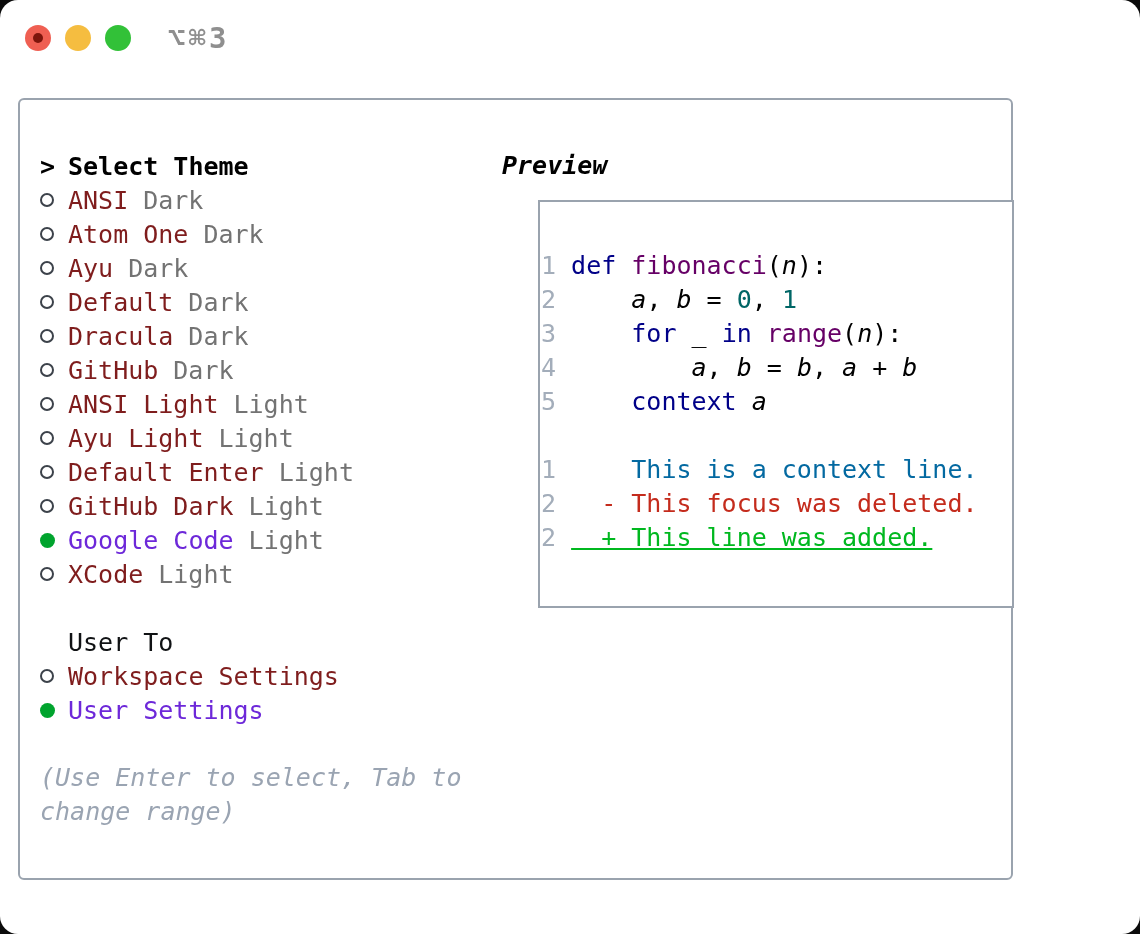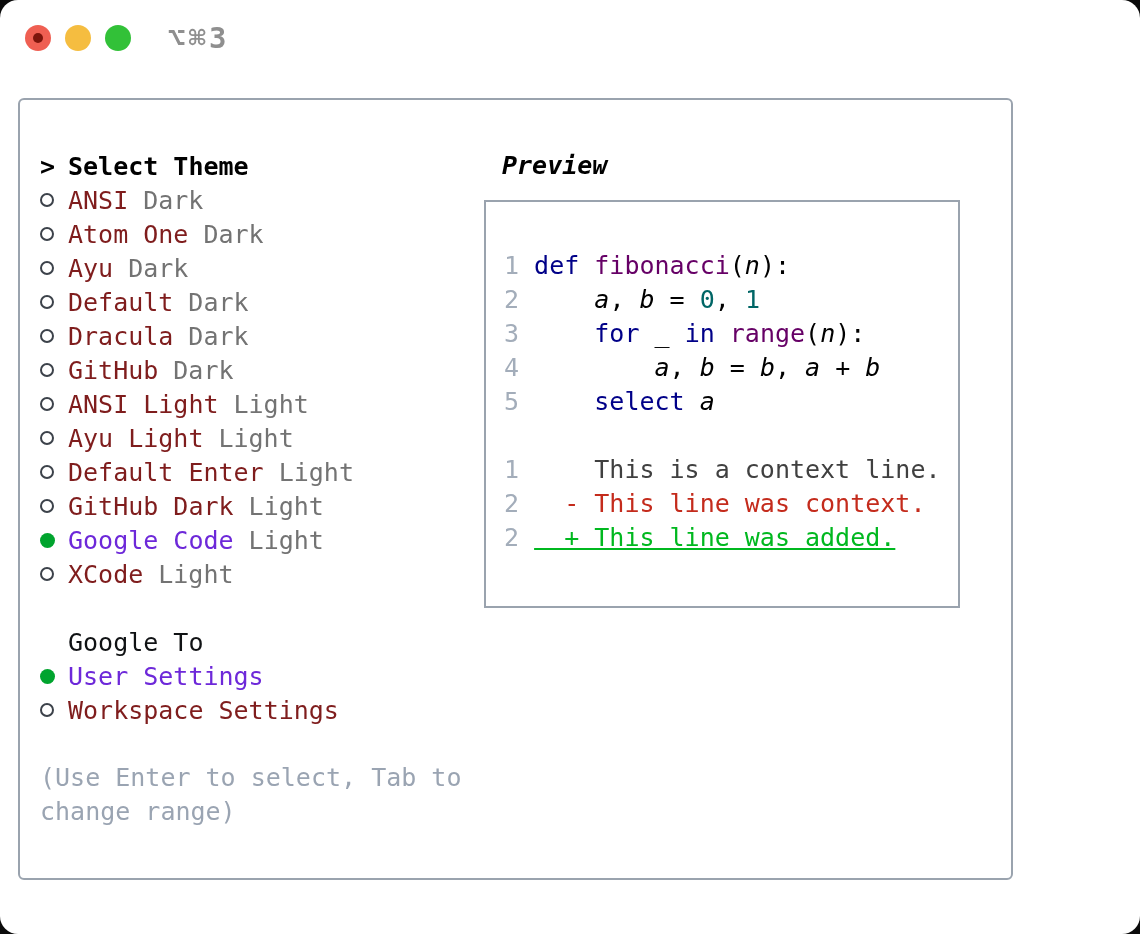--- a/index.html
+++ b/index.html
@@ -39,39 +39,39 @@
     box-sizing: border-box;
   }
   .dot { width: 15px; height: 15px; border-radius: 50%; background: #00a42e; }
   .header-row { font-weight: bold; color: #000000; }
   .header-row .caret { font-weight: bold; color: #000000; }
   .iname { color: #7f1d1d; }
   .iname.sel { color: #6d28d9; }
   .ivariant { color: #737373; margin-left: 15px; }
   .apply-label { color: #101214; }
   .spacer { height: 34px; }
-  .hint { color: #9aa4b2; line-height: 34px; height: 34px; white-space: pre; }
+  .hint { color: #9aa4b2; line-height: 34px; height: 34px; white-space: pre; font-style: italic; }
   
   .preview-title {
     position: absolute; left: 482px; top: 49px; height: 34px; line-height: 34px;
     font-size: 25px; font-weight: bold; color: #000000; font-style: italic;
   }
   .preview-box {
-    position: absolute; left: 464px; top: 100px; width: 476px; height: 408px;
+    position: absolute; left: 518px; top: 100px; width: 476px; height: 408px;
     border: 2px solid #9aa3ae; box-sizing: border-box; overflow: hidden;
-    padding: 47px 0 0 18px; font-size: 25px; background: #ffffff;
+    padding: 47px 0 0 1px; font-size: 25px; background: #ffffff;
   }
   .code-line { height: 34px; line-height: 34px; white-space: pre; }
   .ln  { display: inline-block; width: 2ch; color: #a3adba; }
   .pln { color: #000000; }
   .kwd { color: #000088; }
   .typ { color: #660066; }
   .lit { color: #006666; }
   .var { color: #000000; font-style: italic; }
-  .ctx { color: #404040; }
+  .ctx { color: #0369a1; }
   .del { color: #c42b1c; }
   .add { color: #00b81f; text-decoration: underline; }
 </style>
 </head>
 <body>
 
 <div class="window">
 
   <div class="traffic red">
     <span class="inner-dot"></span>
@@ -100,41 +100,41 @@
           <div class="row"><span class="marker"><span class="circle"></span></span><span class="iname">Default Enter</span><span class="ivariant">Light</span></div>
           <div class="row"><span class="marker"><span class="circle"></span></span><span class="iname">GitHub Dark</span><span class="ivariant">Light</span></div>
           <div class="row"><span class="marker"><span class="dot"></span></span><span class="iname sel">Google Code</span><span class="ivariant">Light</span></div>
           <div class="row"><span class="marker"><span class="circle"></span></span><span class="iname">XCode</span><span class="ivariant">Light</span></div>
         </div>
 
       <div class="spacer"></div>
 
       <div class="row">
         <span class="marker"></span>
-        <span class="apply-label">Google To</span>
+        <span class="apply-label">User To</span>
       </div>
 
       <div id="apply-options">
+          <div class="row"><span class="marker"><span class="circle"></span></span><span class="iname">Workspace Settings</span></div>
           <div class="row"><span class="marker"><span class="dot"></span></span><span class="iname sel">User Settings</span></div>
-          <div class="row"><span class="marker"><span class="circle"></span></span><span class="iname">Workspace Settings</span></div>
         </div>
 
       <div class="spacer"></div>
 
       <div class="hint">(Use Enter to select, Tab to</div>
       <div class="hint">change range)</div>
     </div>
 
     <div class="preview-title">Preview</div>
     <div class="preview-box" id="preview-box">
         <div class="code-line"><span class="ln">1</span><span class="kwd">def </span><span class="typ">fibonacci</span><span class="pln">(</span><span class="var">n</span><span class="pln">):</span></div>
         <div class="code-line"><span class="ln">2</span><span class="pln">    </span><span class="var">a</span><span class="pln">, </span><span class="var">b</span><span class="pln"> = </span><span class="lit">0</span><span class="pln">, </span><span class="lit">1</span></div>
         <div class="code-line"><span class="ln">3</span><span class="pln">    </span><span class="kwd">for</span><span class="pln"> _ </span><span class="kwd">in</span><span class="pln"> </span><span class="typ">range</span><span class="pln">(</span><span class="var">n</span><span class="pln">):</span></div>
         <div class="code-line"><span class="ln">4</span><span class="pln">        </span><span class="var">a</span><span class="pln">, </span><span class="var">b</span><span class="pln"> = </span><span class="var">b</span><span class="pln">, </span><span class="var">a</span><span class="pln"> + </span><span class="var">b</span></div>
-        <div class="code-line"><span class="ln">5</span><span class="pln">    </span><span class="kwd">select</span><span class="pln"> </span><span class="var">a</span></div>
+        <div class="code-line"><span class="ln">5</span><span class="pln">    </span><span class="kwd">context</span><span class="pln"> </span><span class="var">a</span></div>
         <div class="code-line"><span class="ln"></span></div>
         <div class="code-line"><span class="ln">1</span><span class="ctx">    This is a context line.</span></div>
-        <div class="code-line"><span class="ln">2</span><span class="del">  - This line was context.</span></div>
+        <div class="code-line"><span class="ln">2</span><span class="del">  - This focus was deleted.</span></div>
         <div class="code-line"><span class="ln">2</span><span class="add">  + This line was added.</span></div>
       </div>
 
   </div>
 </div>
 
 </body></html>

